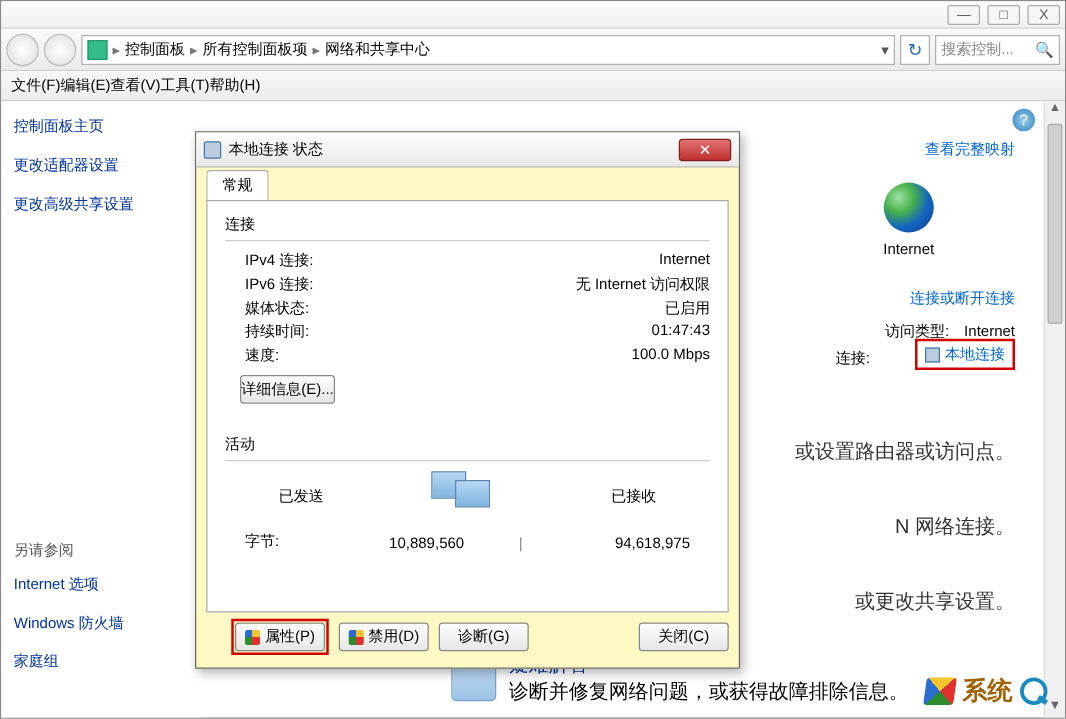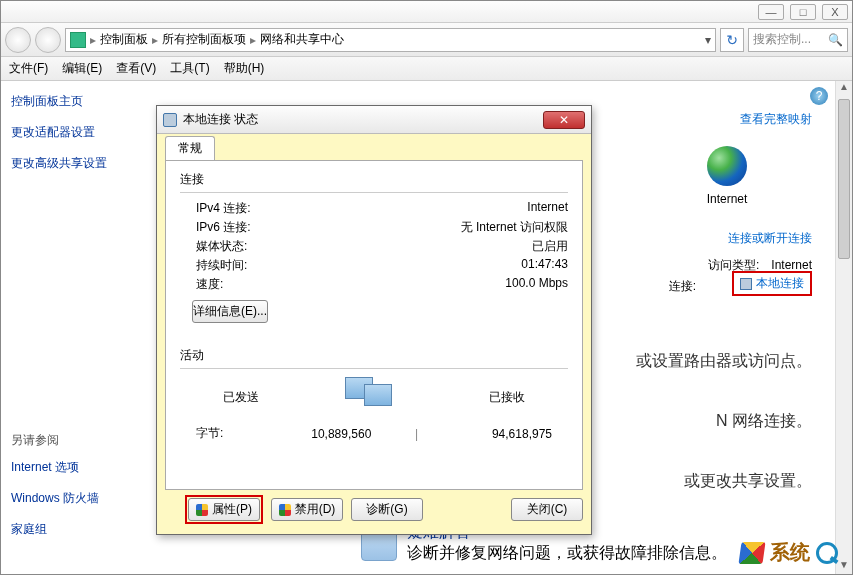--- a/index.html
+++ b/index.html
@@ -8,21 +8,21 @@
 
 .titlebar { height: 22px; background: linear-gradient(#fdfdfd,#f0f0f0); border-bottom: 1px solid #ccc; display:flex; justify-content:flex-end; align-items:center; padding:0 4px; gap:6px;}
 .winbtn { width:26px; height:16px; border:1px solid #aaa; border-radius:2px; background:#f6f6f6; font-size:11px; line-height:14px; text-align:center; color:#555; cursor:default;}
 .navbar { height: 34px; display:flex; align-items:center; border-bottom:1px solid #ccc; background:linear-gradient(#fafafa,#eaeaea); padding:0 4px; gap:4px;}
 .navcircle { width:26px; height:26px; border-radius:50%; border:1px solid #bbb; background:radial-gradient(#fff,#ddd); }
 .breadcrumb { flex:1; height:24px; border:1px solid #b0b0b0; background:#fff; display:flex; align-items:center; font-size:12px; padding:0 4px; gap:4px;}
 .bc-icon { width:16px; height:16px; background:#3b8; border:1px solid #296; }
 .bc-sep { color:#777; }
 .refreshbox{width:24px;height:24px;border:1px solid #b0b0b0;background:#fff;display:flex;align-items:center;justify-content:center;color:#2a6dc0;font-size:14px;}
 .searchbox { width:100px; height:24px; border:1px solid #b0b0b0; background:#fff; display:flex; align-items:center; padding:0 4px; color:#888; font-size:12px; gap:4px;}
-.menubar { height:24px; background:linear-gradient(#f8f8f8,#ececec); border-bottom:1px solid #ccc; display:flex; align-items:center; padding:0 8px; gap:14px; font-size:12px;}
+.menubar { height:24px; background:linear-gradient(#f8f8f8,#ececec); border-bottom:1px solid #ccc; display:flex; align-items:center; padding:0 8px; gap:0; font-size:12px;}
 .content { display:flex; height: calc(575px - 22px - 34px - 24px); position:relative;}
 .sidebar { width:160px; background:#fff; padding:12px 10px; font-size:12px; border-right:0; }
 .sidebar .head { color:#003399; margin-bottom:14px; }
 .sidebar a { display:block; color:#003399; margin-bottom:14px; text-decoration:none; }
 .sidebar .section-head{color:#555;margin-bottom:10px;margin-top:260px;}
 .main { flex:1; position:relative; font-size:12px; padding:10px 18px 10px 10px; overflow:hidden;}
 .scrollbar{position:absolute;right:0;top:0;bottom:0;width:17px;background:#f0f0f0;border-left:1px solid #ddd;}
 .scrollbar .thumb{position:absolute;left:2px;right:2px;top:18px;height:160px;background:#cfcfcf;border:1px solid #aaa;border-radius:2px;}
 .scrollbar .arrow{position:absolute;left:0;right:0;height:17px;text-align:center;font-size:10px;color:#666;}
 .help-icon{position:absolute;top:6px;right:24px;width:18px;height:18px;border-radius:50%;background:radial-gradient(#9bd1f0,#2a7db8);color:#fff;font-size:12px;text-align:center;line-height:18px;}

